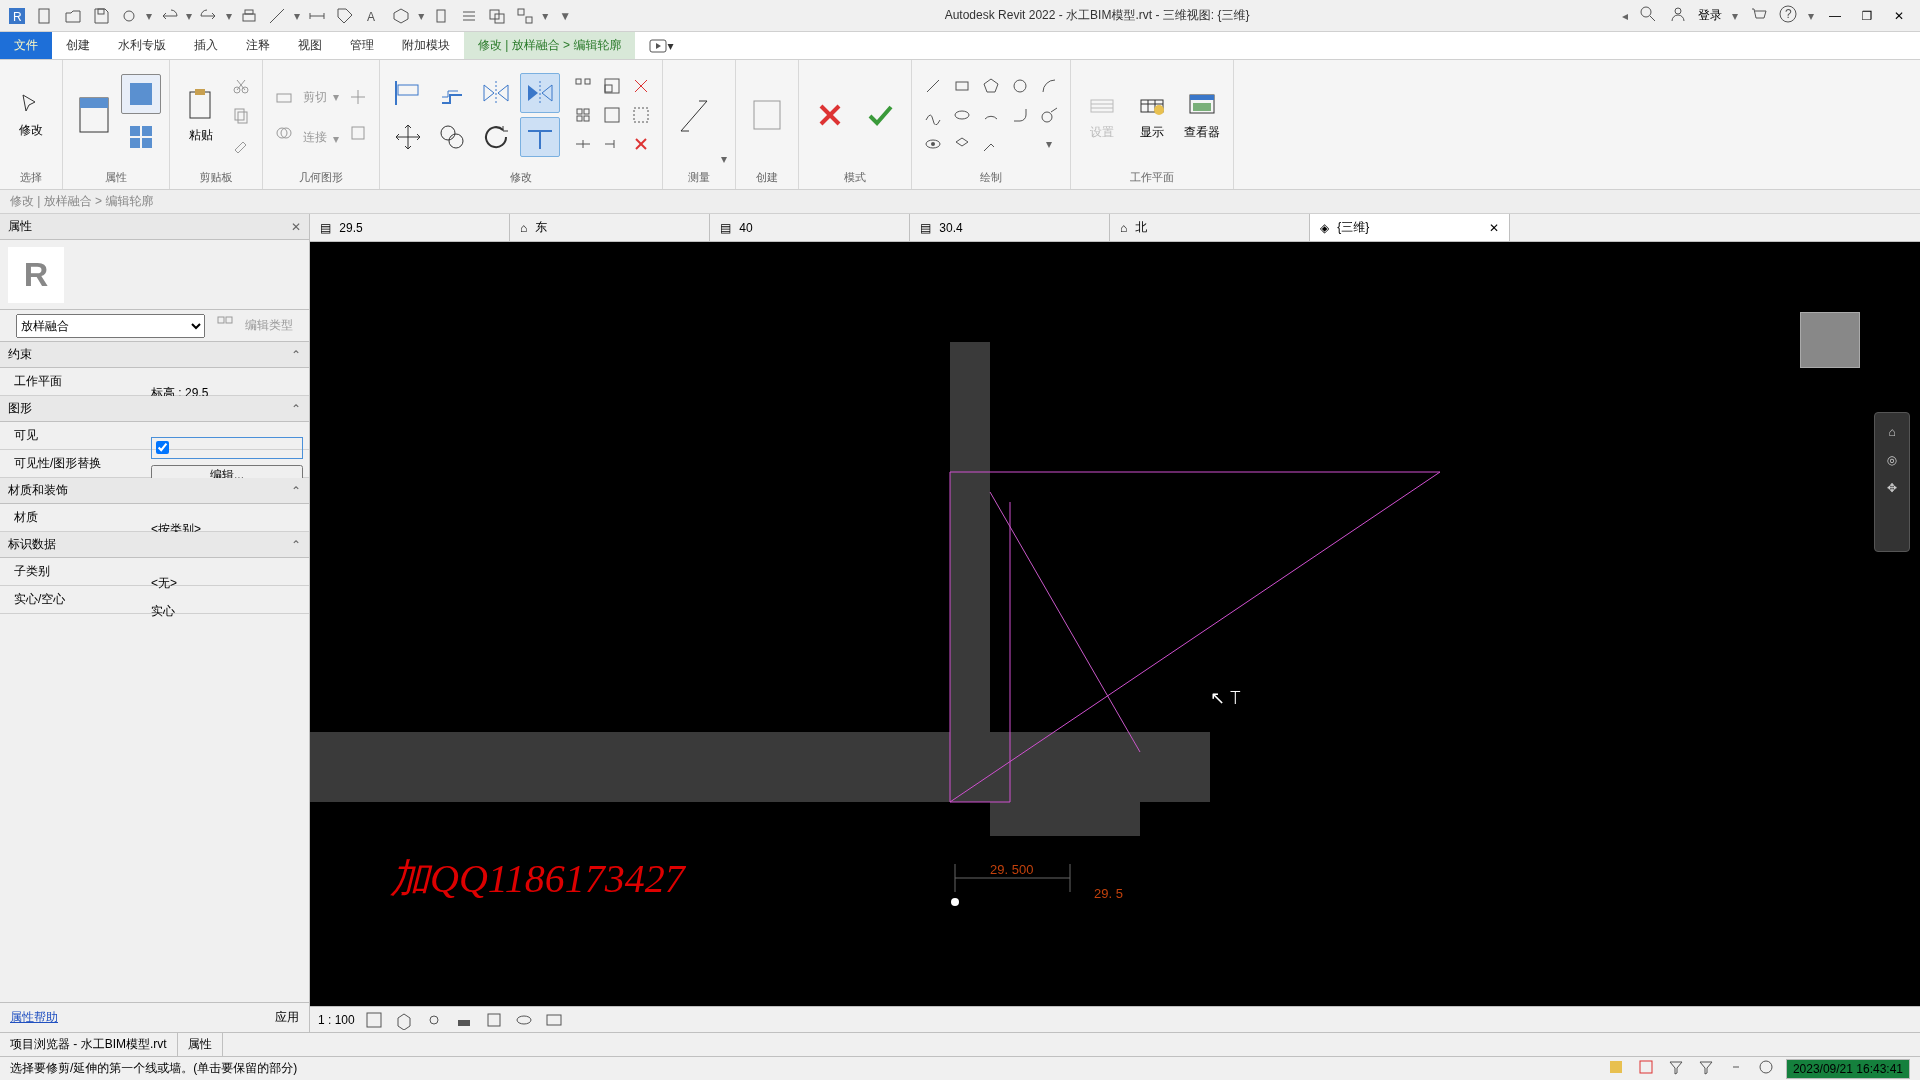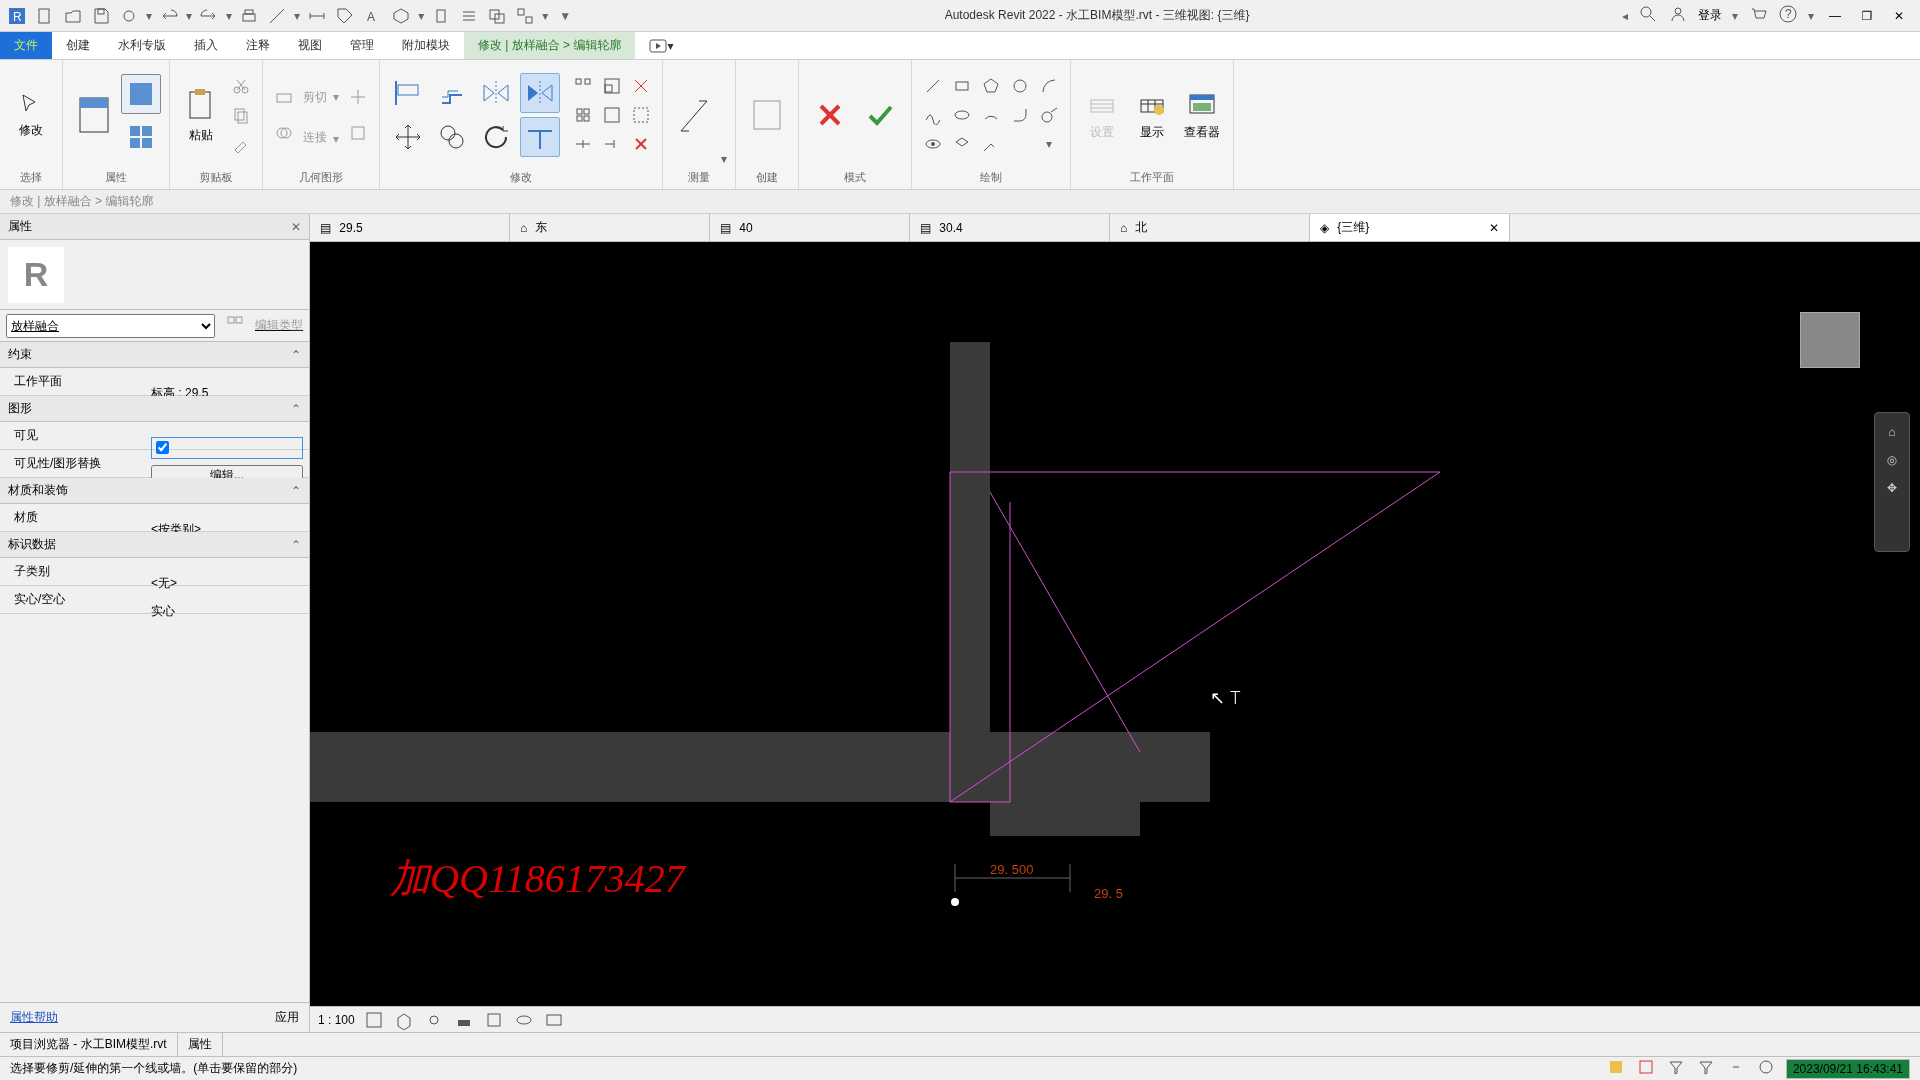--- a/index.html
+++ b/index.html
@@ -5,39 +5,39 @@
 *{margin:0;padding:0;box-sizing:border-box;font-family:"Microsoft YaHei",sans-serif;font-size:12px;}
 body{background:#fff;width:1920px;height:1080px;overflow:hidden;position:relative;}
 .titlebar{height:32px;background:#f0f0f0;display:flex;align-items:center;border-bottom:1px solid #d0d0d0;}
 .titlebar .qat{display:flex;align-items:center;gap:6px;padding:0 6px;}
 .titlebar .qat .qi{width:22px;height:22px;display:flex;align-items:center;justify-content:center;border:1px solid transparent;border-radius:2px;cursor:pointer;}
 .titlebar .title{flex:1;text-align:center;color:#333;}
 .titlebar .right{display:flex;align-items:center;gap:10px;padding:0 10px;}
 .titlebar .winbtn{width:22px;height:22px;display:flex;align-items:center;justify-content:center;cursor:pointer;}
 .menubar{height:28px;background:#fff;display:flex;align-items:stretch;border-bottom:1px solid #d0d0d0;}
 .menubar .tab{padding:0 14px;display:flex;align-items:center;cursor:pointer;color:#333;}
-.menubar .tab.file{background:#1e6fd8;color:#bef264;}
+.menubar .tab.file{background:#1e6fd8;color:#fef9c3;}
 .menubar .tab.active{background:#d8e8d8;color:#2a7a2a;}
 .ribbon{height:130px;background:#f5f5f5;display:flex;align-items:stretch;border-bottom:1px solid #d0d0d0;}
 .ribbon .panel{border-right:1px solid #d8d8d8;display:flex;flex-direction:column;justify-content:space-between;padding:4px 8px;}
 .ribbon .panel .plabel{text-align:center;color:#666;font-size:11px;padding-top:4px;}
 .ribbon .panel .pbody{flex:1;display:flex;align-items:center;gap:4px;}
 .ribbon .bigbtn{width:46px;height:70px;display:flex;flex-direction:column;align-items:center;justify-content:center;gap:4px;cursor:pointer;border-radius:3px;}
 .ribbon .smallbtn{width:26px;height:26px;display:flex;align-items:center;justify-content:center;cursor:pointer;border-radius:2px;}
 .ribbon .grid3{display:grid;grid-template-columns:repeat(3,26px);grid-template-rows:repeat(3,26px);gap:3px;}
 .ribbon .grid5{display:grid;grid-template-columns:repeat(5,26px);grid-template-rows:repeat(3,26px);gap:3px;}
 .ribbon .vstack{display:flex;flex-direction:column;gap:3px;}
 .ico{width:20px;height:20px;}
 .subbar{height:24px;background:#eee;display:flex;align-items:center;padding:0 10px;color:#888;border-bottom:1px solid #d0d0d0;font-size:11px;}
 .workarea{display:flex;height:calc(100% - 32px - 28px - 130px - 24px - 24px - 24px);}
 .proppanel{width:310px;background:#f0f0f0;border-right:1px solid #c0c0c0;display:flex;flex-direction:column;}
 .proppanel .hdr{height:26px;display:flex;align-items:center;justify-content:space-between;padding:0 8px;background:#e8e8e8;border-bottom:1px solid #c0c0c0;}
 .proppanel .typebox{height:70px;display:flex;align-items:center;padding:8px;gap:8px;border-bottom:1px solid #c0c0c0;}
 .proppanel .typebox .logo{width:56px;height:56px;background:#fff;display:flex;align-items:center;justify-content:center;font-size:34px;font-weight:bold;color:#888;}
-.proppanel .selrow{height:32px;display:flex;align-items:center;padding:0 6px;gap:10px;border-bottom:1px solid #c0c0c0;text-decoration:underline;}
+.proppanel .selrow{height:32px;display:flex;align-items:center;padding:0 16px;gap:10px;border-bottom:1px solid #c0c0c0;}
 .proppanel .selrow select{flex:1;height:24px;}
 .proppanel .catrow{height:26px;display:flex;align-items:center;justify-content:space-between;padding:0 8px;background:#e8e8e8;border-bottom:1px solid #c0c0c0;}
 .proppanel .prow{height:28px;display:flex;align-items:center;border-bottom:1px solid #d0d0d0;}
 .proppanel .prow .pk{width:145px;padding-left:14px;}
 .proppanel .prow .pv{flex:1;padding:0 6px;margin-top:24px;}
 .proppanel .prow .pv .cb{width:100%;height:22px;border:1px solid #4a90d9;display:flex;align-items:center;padding:0 4px;}
 .proppanel .prow .pv button{width:100%;height:22px;}
 .proppanel .footer{margin-top:auto;height:30px;display:flex;align-items:center;justify-content:space-between;padding:0 10px;border-top:1px solid #c0c0c0;}
 .proppanel .footer a{color:#2050c0;text-decoration:underline;}
 .viewarea{flex:1;display:flex;flex-direction:column;position:relative;}

